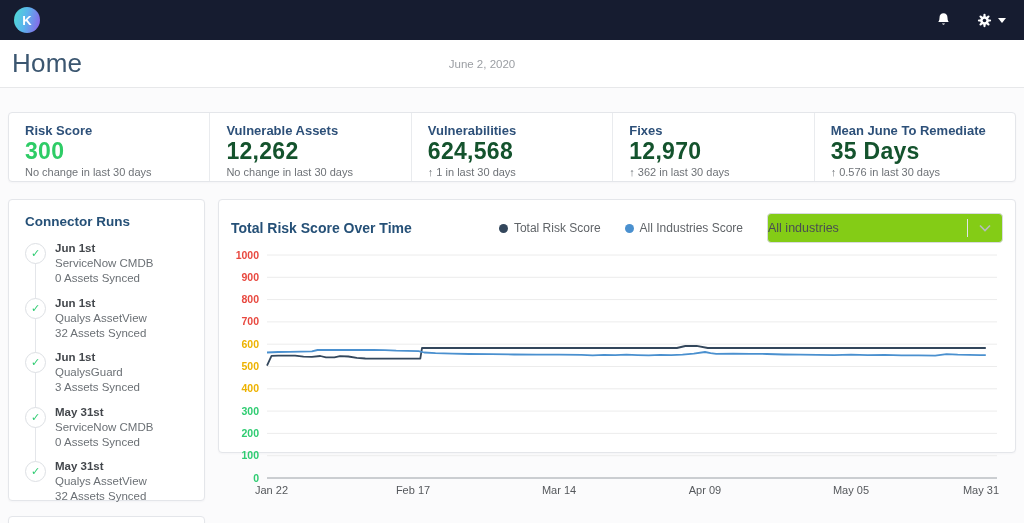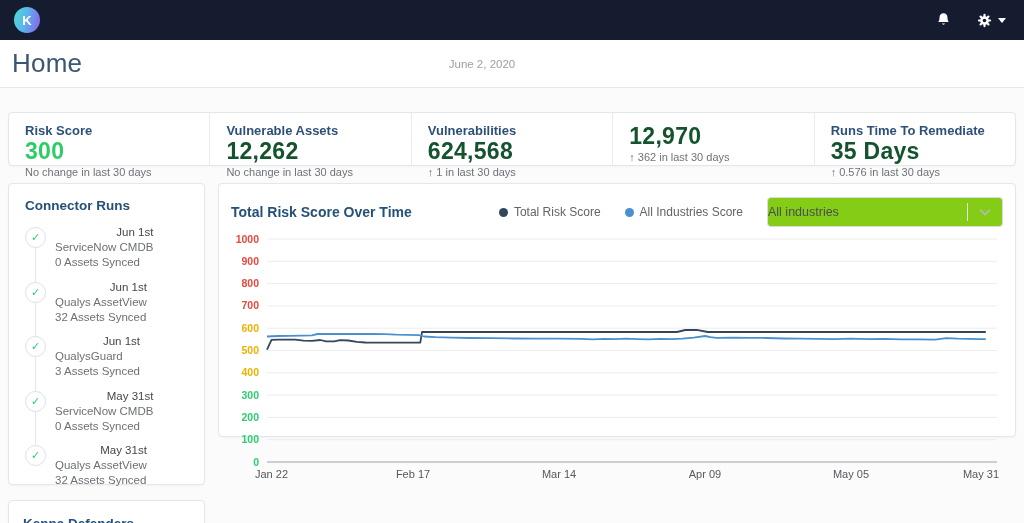--- a/index.html
+++ b/index.html
@@ -22,21 +22,21 @@
   .page-header { background:#fff; height:48px; position:relative; border-bottom:1px solid #e7e8ea;
     display:flex; align-items:center; padding:8px 12px; }
   .page-title { font-size:26px; color:#3b5670; font-weight:400; letter-spacing:.2px; }
   .page-date { position:absolute; left:0; right:60px; text-align:center; font-size:11.5px; color:#9b9ea3; }
 
   
   .content { padding:24px 8px 0 8px; }
 
   
   .stats-card { background:#fff; border:1px solid #e4e6ea; border-radius:4px; display:flex;
-    height:54px; box-shadow:0 1px 2px rgba(20,30,60,.03);justify-content:space-between; }
+    height:70px; box-shadow:0 1px 2px rgba(20,30,60,.03);justify-content:space-between; }
   .stat-col { flex:1; padding:10px 0 0 16px; }
   .stat-col + .stat-col { border-left:1px solid #e9ebee; }
   .stat-label { font-size:13px; font-weight:bold; color:#2d5079; }
   .stat-value { font-size:23px; font-weight:bold; color:#14532d; line-height:1.15; letter-spacing:.3px; }
   .stat-change { font-size:11px; color:#6e7277; margin-top:2px; }
 
   
   .cols { display:flex; margin-top:17px; align-items:flex-start; }
   .left-col { width:197px; flex:0 0 197px; }
   .card { background:#fff; border:1px solid #e4e6ea; border-radius:4px; box-shadow:0 1px 2px rgba(20,30,60,.03); }
@@ -44,21 +44,21 @@
   
   .connector-card { padding:14px 12px 16px 16px; height:302px; }
   .card-title { font-size:13.5px; font-weight:bold; color:#255077; }
   .timeline { position:relative; margin-top:12px; }
   .timeline-line { position:absolute; left:10px; top:10px; bottom:26px; width:1px; background:#e4e6ea; }
   .run-item { position:relative; display:flex; margin-bottom:9px; }
   .run-check { position:relative; z-index:1; width:21px; height:21px; flex:0 0 21px; border-radius:50%;
     background:#fff; border:1px solid #dde0e4; color:#2ecc71; font-size:11px;
     display:flex; align-items:center; justify-content:center; margin-top:2px; }
   .run-text { margin-left:9px; font-size:11.5px; line-height:1.32; }
-  .run-date { font-weight:normal; color:#43474c;text-align:right; }
+  .run-date { font-weight:bold; color:#43474c; }
   .run-meta { color:#6b7075; }
 
   
   .community-card { margin-top:15px; padding:15px 14px 14px 14px; height:60px; }
 
   
   .chart-card { flex:1; margin-left:13px; padding:13px 12px 8px 12px; height:254px; }
   .chart-header { display:flex; align-items:center; }
   .chart-title { font-size:14px; font-weight:bold; color:#255077; flex:0 0 auto; }
   .chart-legend { margin-left:auto; display:flex; align-items:center; gap:24px; }
@@ -116,25 +116,26 @@
         <div class="stat-label">Vulnerable Assets</div>
         <div class="stat-value">12,262</div>
         <div class="stat-change">No change in last 30 days</div>
       </div>
       <div class="stat-col">
         <div class="stat-label">Vulnerabilities</div>
         <div class="stat-value">624,568</div>
         <div class="stat-change">↑ 1 in last 30 days</div>
       </div>
       <div class="stat-col">
+        <div class="stat-label">Fixes</div>
         <div class="stat-value">12,970</div>
         <div class="stat-change">↑ 362 in last 30 days</div>
       </div>
       <div class="stat-col">
-        <div class="stat-label">Runs Time To Remediate</div>
+        <div class="stat-label">Mean June To Remediate</div>
         <div class="stat-value">35 Days</div>
         <div class="stat-change">↑ 0.576 in last 30 days</div>
       </div>
     </div>
 
   <div class="cols">
 
     <div class="left-col">
       <div class="card connector-card">
         <div class="card-title">Connector Runs</div>

